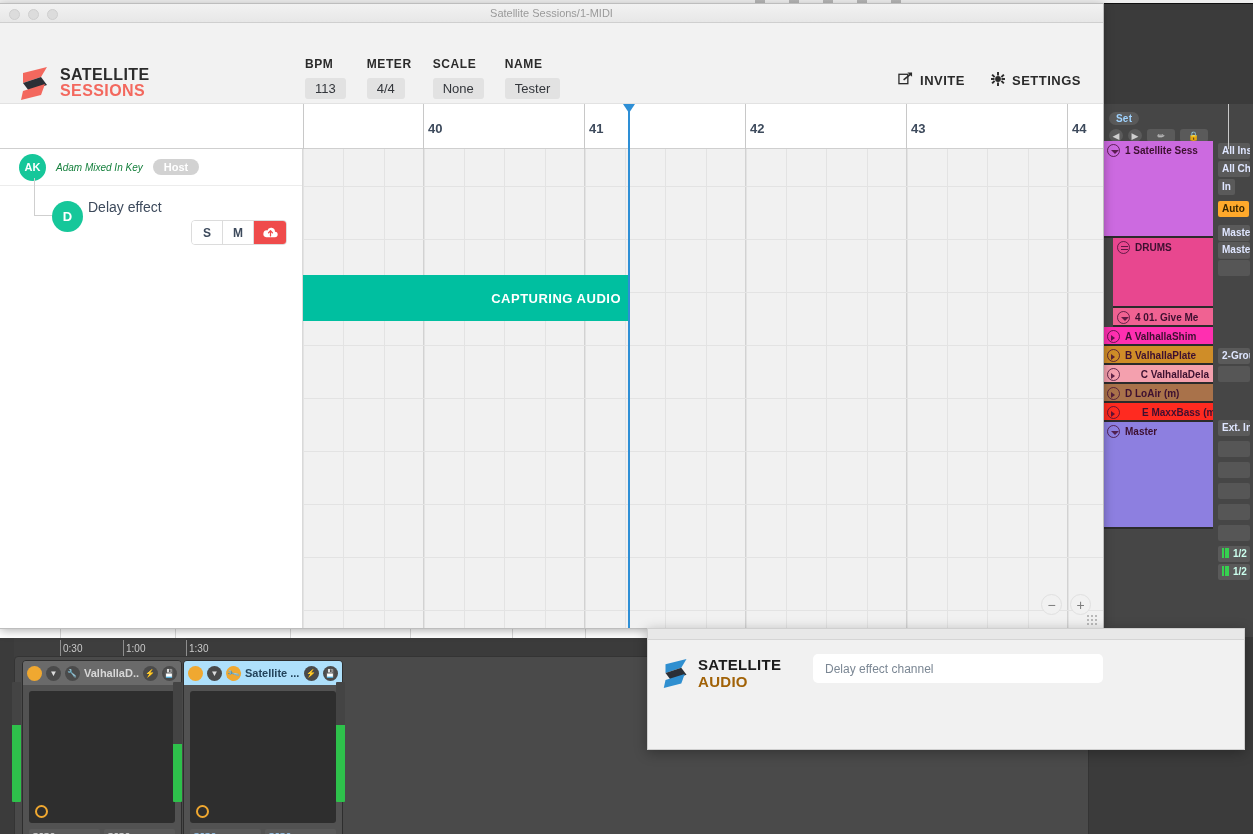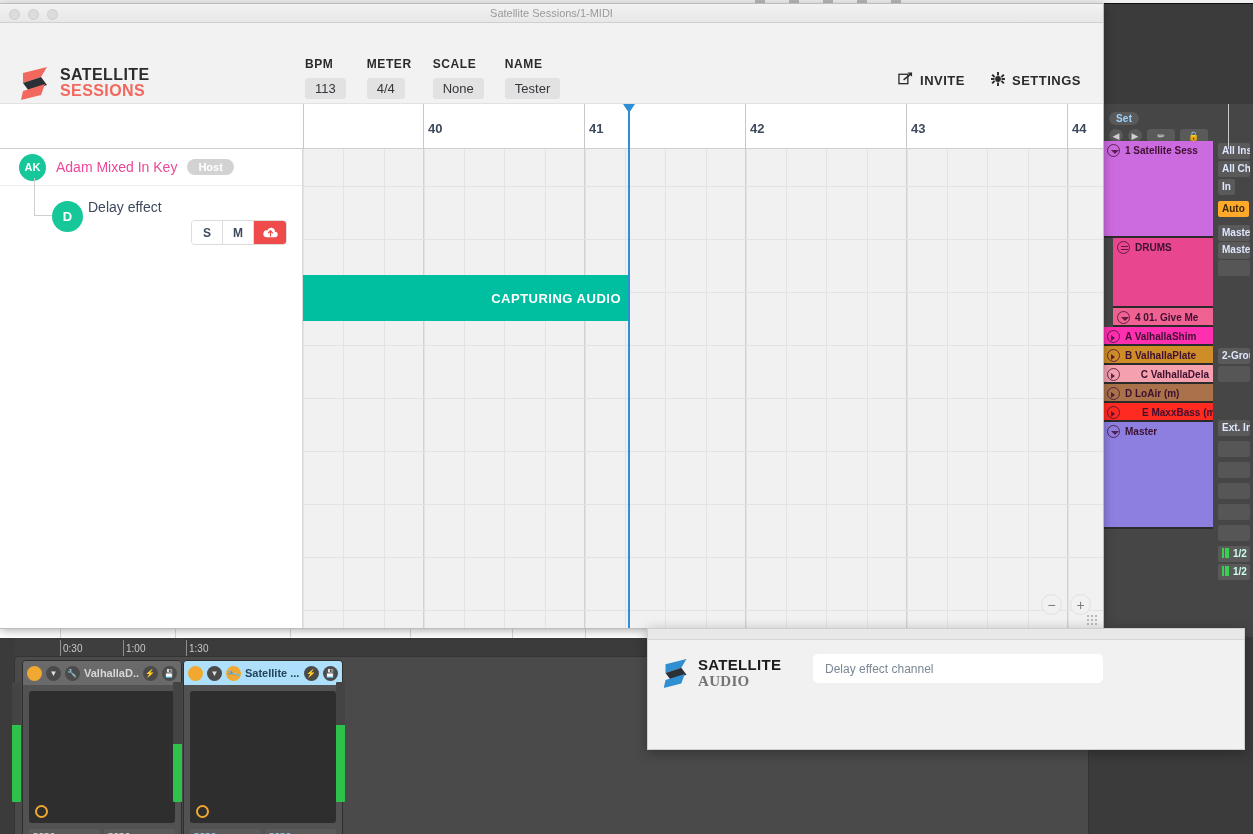--- a/index.html
+++ b/index.html
@@ -133,21 +133,21 @@
      background:#f1f1f1; }
   .gridarea .v { position:absolute; top:0; bottom:0; width:1px; background:#e3e3e3;}
   .gridarea .vb { position:absolute; top:0; bottom:0; width:1px; background:#d2d2d2;}
   .gridarea .h { position:absolute; left:0; right:0; height:1px; background:#e3e3e3;}
   .tracklist { position:absolute; left:0; top:45px; width:303px; bottom:0; background:#fff;
      border-right:1px solid #d9d9d9;}
   .hostrow { height:37px; display:flex; align-items:center; gap:10px; padding-left:19px;
      border-bottom:1px solid #ececec;}
   .av { width:27px;height:27px;border-radius:50%;background:#16c79a;color:#fff;
      display:flex;align-items:center;justify-content:center;font-size:11px;font-weight:bold;}
-  .hostname { font-size:14px; color:#ec4899; }
+  .hostname { font-size:10px; color:#15803d;font-style:italic; }
   .badge { background:#d2d2d2; color:#fff; font-size:11px; font-weight:bold;
      padding:2px 11px; border-radius:10px;}
   .chrow { height:53px; position:relative; }
   .chrow .elbow { position:absolute; left:34px; top:-8px; width:22px; height:38px;
      border-left:1px solid #cfcfcf; border-bottom:1px solid #cfcfcf; }
   .chav { position:absolute; left:52px; top:15px; width:31px;height:31px;border-radius:50%;
      background:#16c79a;color:#fff;display:flex;align-items:center;justify-content:center;
      font-size:13px;font-weight:bold;}
   .chname { position:absolute; left:88px; top:13px; font-size:14px; color:#3d4a5c;}
   .smbtns { position:absolute; left:191px; top:34px; display:flex;
@@ -171,21 +171,21 @@
   .grip { position:absolute; right:6px; bottom:3px; width:11px;height:11px;
      background:radial-gradient(#b9b9b9 40%, transparent 41%) 0 0/4px 4px; }
 
   
   .plugin { position:absolute; left:647px; top:628px; width:598px; height:122px;
      background:#f1f1f1; border:1px solid #cfcfcf; box-shadow:0 3px 12px rgba(0,0,0,.3);}
   .plughdr { height:11px; background:#e8e8e8; border-bottom:1px solid #d5d5d5;}
   .plogo { position:absolute; left:14px; top:27px; display:flex; align-items:center; gap:8px;}
   .plogo .pm { width:28px;height:32px;position:relative;}
   .plogo .pt .p1 { font-size:15px; font-weight:bold; color:#1c1c1c; letter-spacing:.3px;}
-  .plogo .pt .p2 { font-size:15px; font-weight:bold; color:#737373; letter-spacing:.3px;font-family:Liberation Serif, serif;}
+  .plogo .pt .p2 { font-size:15px; font-weight:bold; color:#a16207; letter-spacing:.3px;}
   .pinput { position:absolute; left:165px; top:25px; width:290px; height:29px;
      background:#fff; border-radius:5px; display:flex; align-items:center; padding:0 12px;
      font-size:12px; color:#7b8794;}
   .prow { position:absolute; left:0; right:0; top:82px; display:flex;
      align-items:center; justify-content:center; gap:11px; }
   .prow .plab { font-size:12px; font-weight:bold; color:#1c1c1c; letter-spacing:.3px;}
   .tgl { width:38px;height:20px;border-radius:10px;background:#f04a28; position:relative;
      display:flex; align-items:center; }
   .tgl .on { color:#fff; font-size:9px; font-weight:bold; margin-left:6px; }
   .tgl .knb { position:absolute; right:1px; top:1px; width:18px;height:18px;border-radius:50%;

